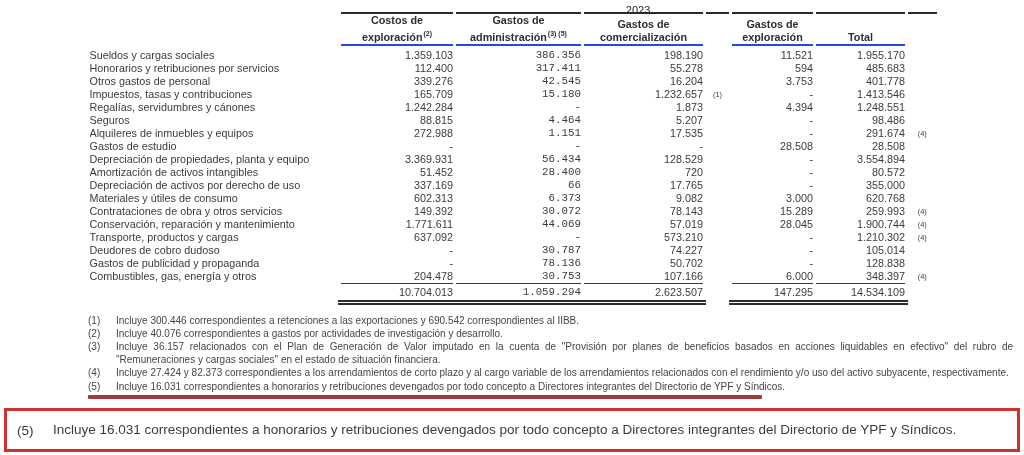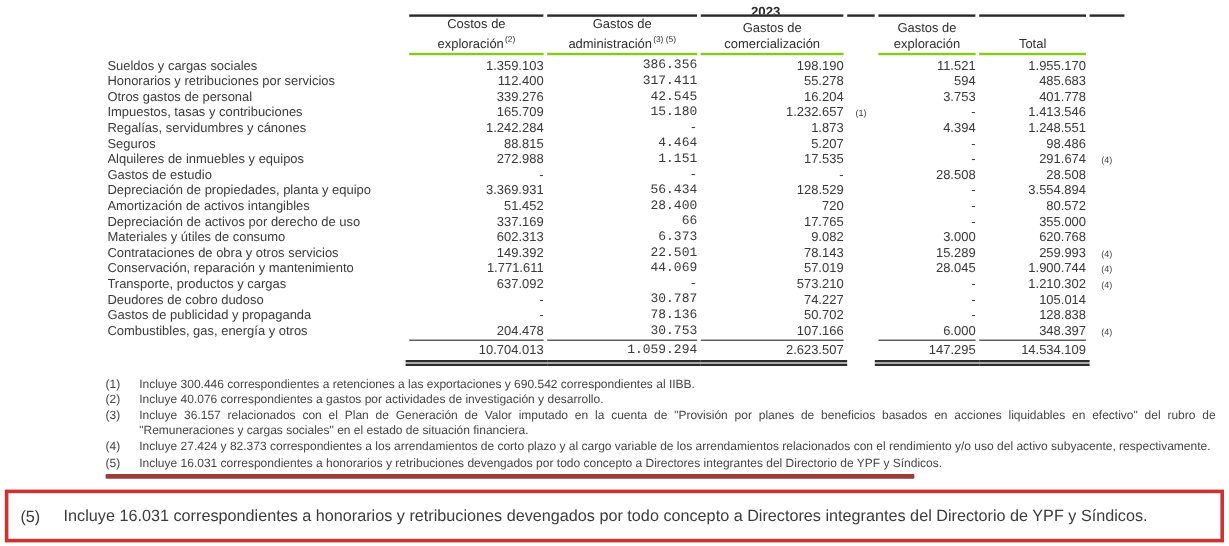--- a/index.html
+++ b/index.html
@@ -6,24 +6,24 @@
   html,body { width:1024px; height:455px; background:#ffffff; overflow:hidden;
               font-family:"Liberation Sans", sans-serif; color:#3b3b3b; }
 
   
   .tbl-wrap { margin:0 0 0 88px; }
   table.expenses { border-collapse:collapse; table-layout:fixed; width:847px; font-size:10.8px; }
   table.expenses td, table.expenses th { padding:0; height:13px; line-height:13px; vertical-align:bottom; }
 
   .year-cell { border-bottom:2px solid #2a2a2a; }
   .year-clip { height:8px; overflow:hidden; text-align:center; }
-  .year-clip span { display:inline-block; margin-top:-7px; font-weight:bold; font-size:11px; color:#2a2a2a; }
-
-  th.hdr { font-weight:normal; font-size:10.8px; text-align:center; color:#2e2e2e;
-           border-bottom:2px solid #84cc16; border-left:3px solid #fff; border-right:3px solid #fff;
+  .year-clip span { display:inline-block; margin-top:-7px; font-weight:normal; font-size:11px; color:#2a2a2a; }
+
+  th.hdr { font-weight:bold; font-size:10.8px; text-align:center; color:#2e2e2e;
+           border-bottom:2px solid #1d4ed8; border-left:3px solid #fff; border-right:3px solid #fff;
            line-height:12px; padding-top:2px; vertical-align:bottom; }
   th.hdr sup { font-size:7px; margin-left:1px; }
   tr.spacer td { height:4px; border:none; }
 
   td.lbl { text-align:left; white-space:nowrap; overflow:hidden; color:#3b3b3b; }
   td.num { text-align:right; white-space:nowrap; font-variant-numeric:tabular-nums; color:#3b3b3b; }
   td.ref { font-size:7.5px; vertical-align:top; padding-top:2px; text-align:center; color:#3b3b3b; }
   td.c0 { padding-right:20px; }
   td.c1 { padding-right:14px;font-family:Liberation Mono, monospace; }
   td.c2 { padding-right:8px; }
@@ -215,21 +215,21 @@
           <td class="num c1">6.373</td>
           <td class="num c2">9.082</td>
           <td class="ref"></td>
           <td class="num c3">3.000</td>
           <td class="num c4">620.768</td>
           <td class="ref"></td>
         </tr>
         <tr>
           <td class="lbl">Contrataciones de obra y otros servicios</td>
           <td class="num c0">149.392</td>
-          <td class="num c1">22.501</td>
+          <td class="num c1">30.072</td>
           <td class="num c2">78.143</td>
           <td class="ref"></td>
           <td class="num c3">15.289</td>
           <td class="num c4">259.993</td>
           <td class="ref">(4)</td>
         </tr>
         <tr>
           <td class="lbl">Conservación, reparación y mantenimiento</td>
           <td class="num c0">1.771.611</td>
           <td class="num c1">44.069</td>

